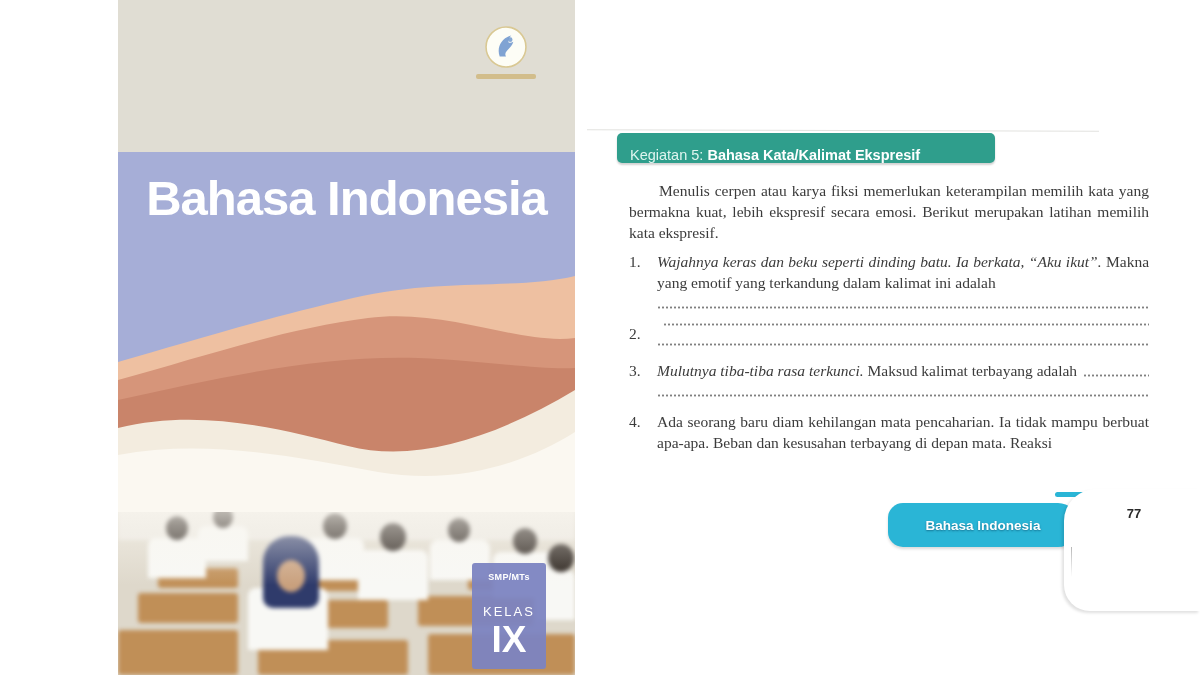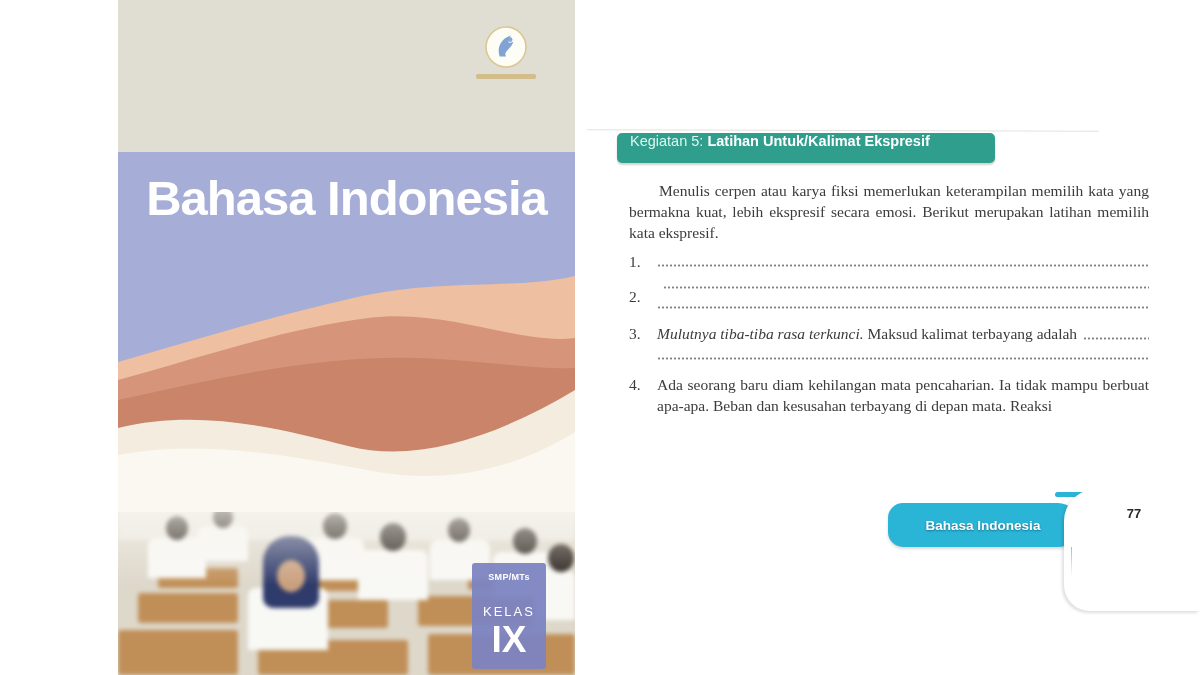--- a/index.html
+++ b/index.html
@@ -36,21 +36,21 @@
            background:rgba(124,132,193,.95); border-radius:3px; color:#fff; text-align:center; }
   .badge-level { font-size:9px; font-weight:bold; letter-spacing:.3px; margin-top:9px; }
   .badge-kelas { font-size:13px; letter-spacing:2px; margin-top:22px; }
   .badge-ix { font-size:37px; font-weight:bold; line-height:1; margin-top:2px; }
 
   
   .page { position:absolute; left:575px; top:0; width:625px; height:675px; background:#ffffff; }
   .page-top-edge { position:absolute; left:12px; top:130px; width:512px; height:1px;
                    background:#e2e2df; transform:rotate(.15deg); }
   .activity-header { position:absolute; left:42px; top:133px; width:378px; height:30px;
-                     background:#2f9e8c; border-radius:5px; display:flex; align-items:flex-start;
+                     background:#2f9e8c; border-radius:5px; display:flex; align-items:flex-end;
                      padding-left:13px; box-shadow:0 2px 2px rgba(0,0,0,.18);
                      font-size:14.5px; color:#dff5ef; white-space:pre; }
   .activity-header .strong { font-weight:bold; color:#ffffff; }
 
   .body-text { position:absolute; left:54px; top:180px; width:520px;
                font-family:"Liberation Serif", serif; font-size:15.5px; line-height:21px;
                color:#3b3b3b; text-align:justify; }
   .intro { text-indent:30px; margin-bottom:8px; }
   .item { display:flex; margin-bottom:14px; }
   .item-num { flex:0 0 28px; }
@@ -146,28 +146,30 @@
     <div class="badge">
       <div class="badge-level">SMP/MTs</div>
       <div class="badge-kelas">KELAS</div>
       <div class="badge-ix">IX</div>
     </div>
   </div>
 
   <div class="page">
     <div class="page-top-edge"></div>
 
-    <div class="activity-header"><span>Kegiatan 5: </span><span class="strong">Latihan Untuk/Kalimat Ekspresif</span></div>
+    <div class="activity-header"><span>Kegiatan 5: </span><span class="strong">Bahasa Kata/Kalimat Ekspresif</span></div>
 
     <div class="body-text">
       <p class="intro">Menulis cerpen atau karya fiksi memerlukan keterampilan memilih kata yang bermakna kuat, lebih ekspresif secara emosi. Berikut merupakan latihan memilih kata ekspresif.</p>
 
       <div class="item">
         <div class="item-num">1.</div>
         <div class="item-body">
+          <div><span class="it">Wajahnya keras dan beku seperti dinding batu. Ia berkata, “Aku ikut”.</span>
+            <span>Makna yang emotif yang terkandung dalam kalimat ini adalah</span></div>
           <div class="leader-full"></div>
         </div>
       </div>
 
       <div class="item">
         <div class="item-num">2.</div>
         <div class="item-body">
           <div class="leader-line">
             <span class="leader-fill"></span>
           </div>

